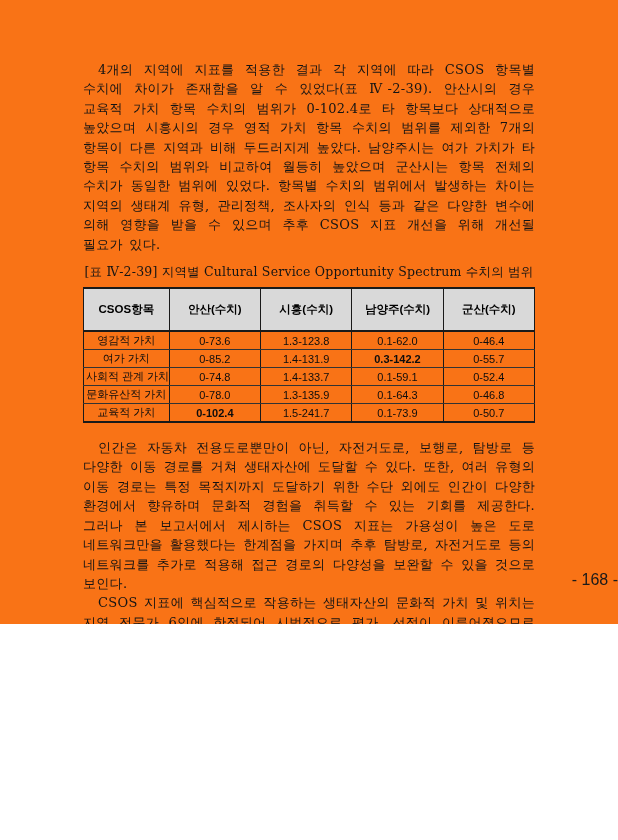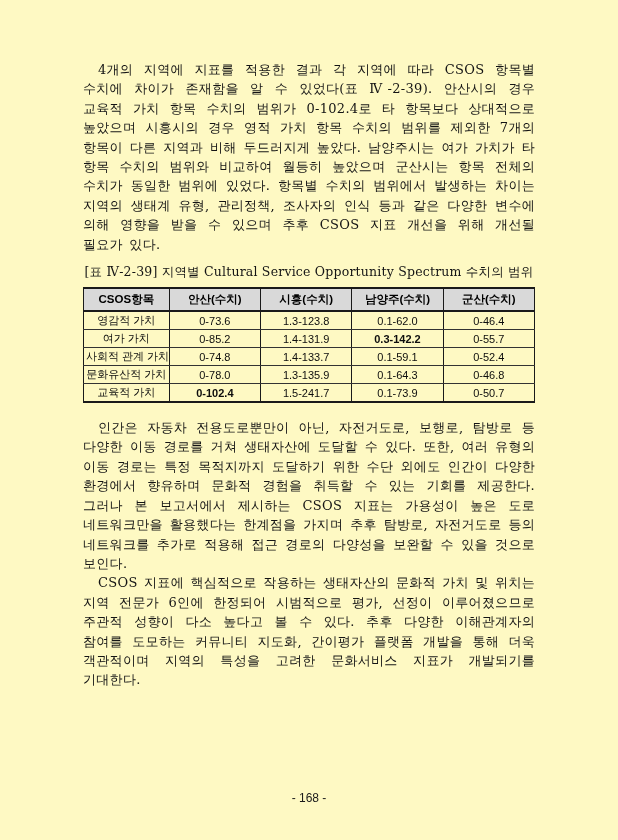--- a/index.html
+++ b/index.html
@@ -1,22 +1,22 @@
 <!DOCTYPE html>
 <html lang="ko"><head>
 <meta charset="utf-8">
 <style>
   * { margin: 0; padding: 0; box-sizing: border-box; }
   html, body { background: #ffffff; }
   .page {
     position: relative;
     width: 618px;
-    height: 840px;
+    height: 624px;
     margin: 0 auto;
-    background: #fef9c3;
+    background: #f97316;
     color: #111111;
     font-family: "DejaVu Serif", "Liberation Serif", serif;
     overflow: hidden;
   }
   .content {
     position: absolute;
     left: 83px;
     top: 60px;
     width: 452px;
   }
@@ -50,21 +50,21 @@
     border-left: 1px solid #1a1a1a;
     border-right: 1px solid #1a1a1a;
     margin-bottom: 15px;
   }
   table.csos col.c0 { width: 19%; }
   table.csos col.cv { width: 20.25%; }
   table.csos th {
     background: #d9d9d9;
     font-size: 11.5px;
     font-weight: bold;
-    padding: 3px 2px;
+    padding: 13px 2px;
     border-left: 1px solid #1a1a1a;
     border-bottom: 2.5px solid #1a1a1a;
     text-align: center;
     color: #000000;
   }
   table.csos th:first-child { border-left: none; }
   table.csos td {
     font-size: 11px;
     padding: 1px 2px;
     border-left: 1px solid #1a1a1a;
@@ -76,22 +76,22 @@
     overflow: hidden;
   }
   table.csos td:first-child { border-left: none; }
   table.csos tr:last-child td { border-bottom: none; }
   table.csos td.bold { font-weight: bold; }
   .page-number {
     position: absolute;
     left: 0;
     right: 0;
     bottom: 35px;
-    text-align: center;
-    font-size: 12px;
+    text-align: right;
+    font-size: 16px;
     font-family: "Liberation Sans", "DejaVu Sans", sans-serif;
     color: #1a1a1a;
   }
 </style>
 </head>
 <body>
 
 <div class="page">
   <div class="content">
 

